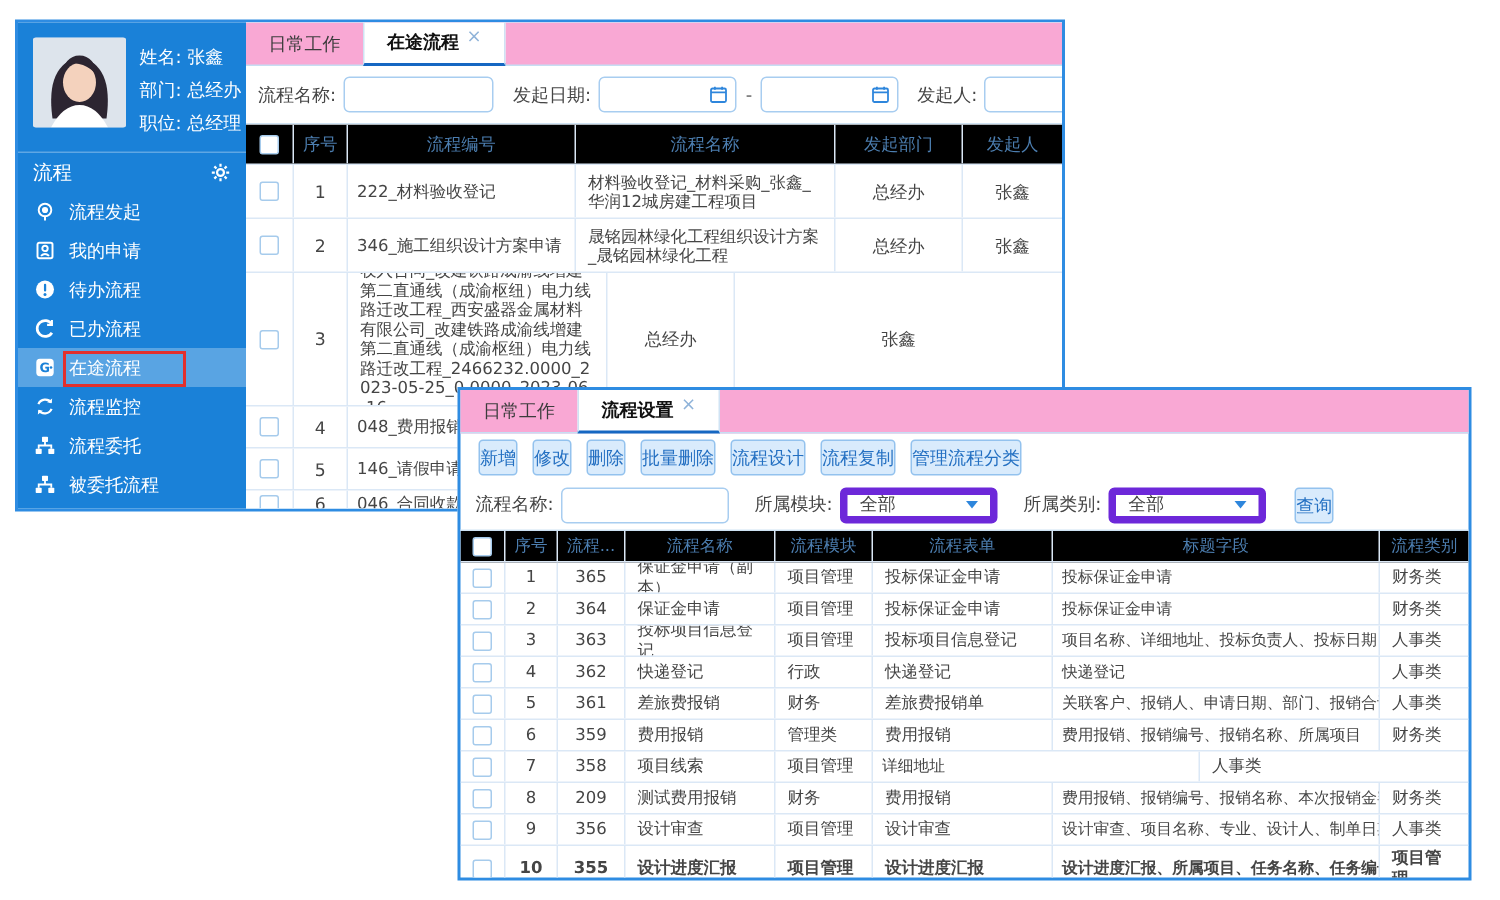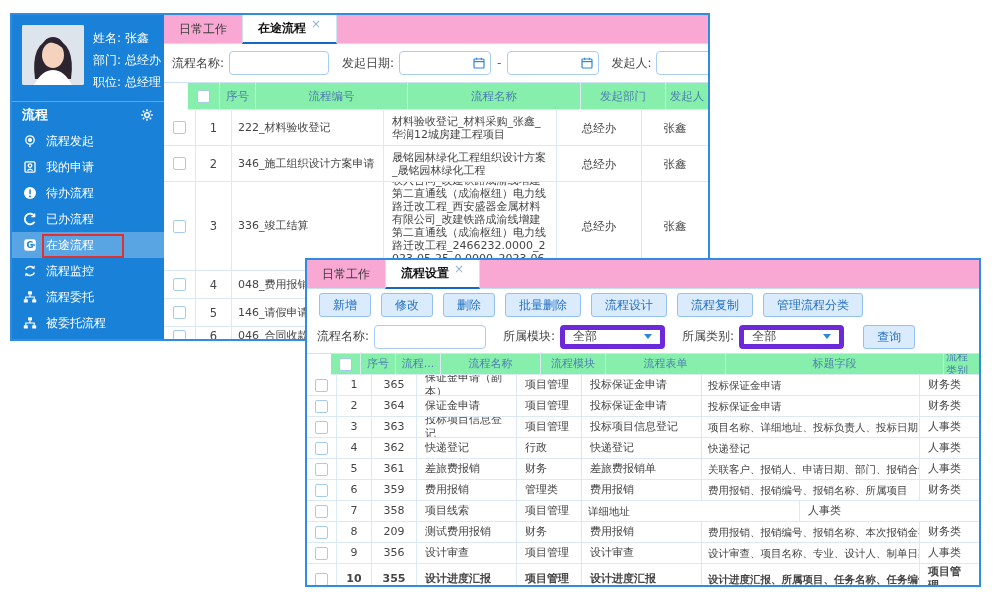--- a/index.html
+++ b/index.html
@@ -11,21 +11,21 @@
   .window{position:absolute;background:#fff;border:2px solid #2e8ce2;box-sizing:border-box;}
   #win1{left:10px;top:13px;width:700px;height:328px;display:flex;}
   #win2{left:305px;top:258px;width:676px;height:329px;display:flex;flex-direction:column;z-index:10;}
 
   
   .sidebar{width:152px;flex-shrink:0;background:#1a81d8;color:#fff;display:flex;flex-direction:column;overflow:hidden;}
   .profile{display:flex;gap:9px;padding:10px 6px 8px 10px;}
   .photo{width:62px;height:60px;flex-shrink:0;border-radius:2px;overflow:hidden;background:#dfe6ee;}
   .profile-info{line-height:22px;padding-top:2px;font-size:12px;white-space:nowrap;}
   .side-header{display:flex;justify-content:space-between;align-items:center;height:26px;
-    padding:0 10px;font-weight:bold;font-size:13px;border-top:1px solid rgba(255,255,255,.3);}
+    padding:0 10px;font-weight:normal;font-size:13px;border-top:1px solid rgba(255,255,255,.3);}
   .menu{flex:1;}
   .menu-item{display:flex;align-items:center;gap:9px;height:26px;padding-left:11px;position:relative;cursor:pointer;font-size:12px;}
   .menu-item.selected{background:rgba(255,255,255,.28);}
   .mico{width:14px;height:14px;flex-shrink:0;display:inline-flex;}
   .annotation-box{position:absolute;left:30px;top:2px;width:78px;height:20px;border:2px solid #e2302e;pointer-events:none;}
 
   
   .content{flex:1;display:flex;flex-direction:column;overflow:hidden;background:#fff;}
   .tabbar{height:28px;background:#f9a8d4;display:flex;align-items:stretch;border-bottom:1px solid #c6def3;flex-shrink:0;}
   .tab{padding:0 15px;display:flex;align-items:center;color:#3c3c3c;position:relative;cursor:pointer;}
@@ -38,28 +38,28 @@
   #win1 .filterbar{height:38px;padding-left:8px;gap:5px;}
   #win2 .filterbar{height:33px;padding-left:10px;gap:5px;}
   .flabel{color:#454545;flex-shrink:0;}
   .tinput{height:24px;border:1px solid #a8cdf0;border-radius:4px;background:#fff;box-sizing:border-box;flex-shrink:0;}
   .date-wrap{position:relative;flex-shrink:0;}
   .date-wrap .cal{position:absolute;right:6px;top:6px;}
   .dash{color:#666;padding:0 1px;flex-shrink:0;}
   .select{height:24px;width:105px;border:5px solid #6d28d9;border-radius:4px;background:#fff;box-sizing:border-box;
     display:flex;align-items:center;justify-content:space-between;padding:0 8px;flex-shrink:0;cursor:pointer;}
   .caret{width:0;height:0;border-left:4px solid transparent;border-right:4px solid transparent;border-top:5px solid #2e86dc;}
-  .btn{background:#d9ebfc;border:1px solid #93c2ee;color:#2470c2;border-radius:3px;padding:4px 13px;
+  .btn{background:#d9ebfc;border:1px solid #93c2ee;color:#2470c2;border-radius:3px;padding:4px 0;
     font-size:12px;margin-left:10px;cursor:pointer;flex-shrink:0;line-height:14px;}
   .toolbar{height:31px;display:flex;align-items:center;flex-shrink:0;padding-left:2px;}
 
   
   .grid{flex:1;display:flex;flex-direction:column;overflow:hidden;border-top:1px solid #cfe3f4;}
   .grid-row{display:flex;border-bottom:1px solid #dbe8f6;flex-shrink:0;overflow:hidden;}
-  .grid-head{background:#86efac;color:#4c7eb0;margin-left:24px;}
+  .grid-head{background:#000000;color:#4c7eb0;}
   .gcell{border-right:1px solid #dbe8f6;display:flex;align-items:center;justify-content:center;
     box-sizing:border-box;overflow:hidden;line-height:14px;}
   .gcell.left{justify-content:flex-start;text-align:left;padding:2px 8px;}
   .grid-head .gcell{padding:0 2px;justify-content:center;font-size:12px;}
   .checkbox{width:13px;height:13px;border:1px solid #a6cbec;border-radius:2px;background:#fff;box-sizing:border-box;cursor:pointer;}
 
   
   .c0{width:32px;}.c1{width:36px;}.c2{width:152px;}.c3{width:173px;}.c4{width:85px;}.c5{flex:1;border-right:none;}
   #win1 .grid-head{height:26px;}
   #win1 .gcell{font-size:11.5px;}
@@ -283,21 +283,20 @@
         <div class="gcell c2 left">346_施工组织设计方案申请</div>
         <div class="gcell c3 left">晟铭园林绿化工程组织设计方案_晟铭园林绿化工程</div>
         <div class="gcell c4">总经办</div>
         <div class="gcell c5">张鑫</div>
       </div>
       <div class="grid-row r3">
         <div class="gcell c0">
             <span class="checkbox"></span>
           </div>
         <div class="gcell c1">3</div>
-        <div class="gcell c2 left">336_竣工结算</div>
         <div class="gcell c3 left">收入合同_改建铁路成渝线增建第二直通线（成渝枢纽）电力线路迁改工程_西安盛器金属材料有限公司_改建铁路成渝线增建第二直通线（成渝枢纽）电力线路迁改工程_2466232.0000_2023-05-25_0.0000_2023-06-16</div>
         <div class="gcell c4">总经办</div>
         <div class="gcell c5">张鑫</div>
       </div>
       <div class="grid-row r45">
         <div class="gcell c0">
             <span class="checkbox"></span>
           </div>
         <div class="gcell c1">4</div>
         <div class="gcell c2 left">048_费用报销申</div>

